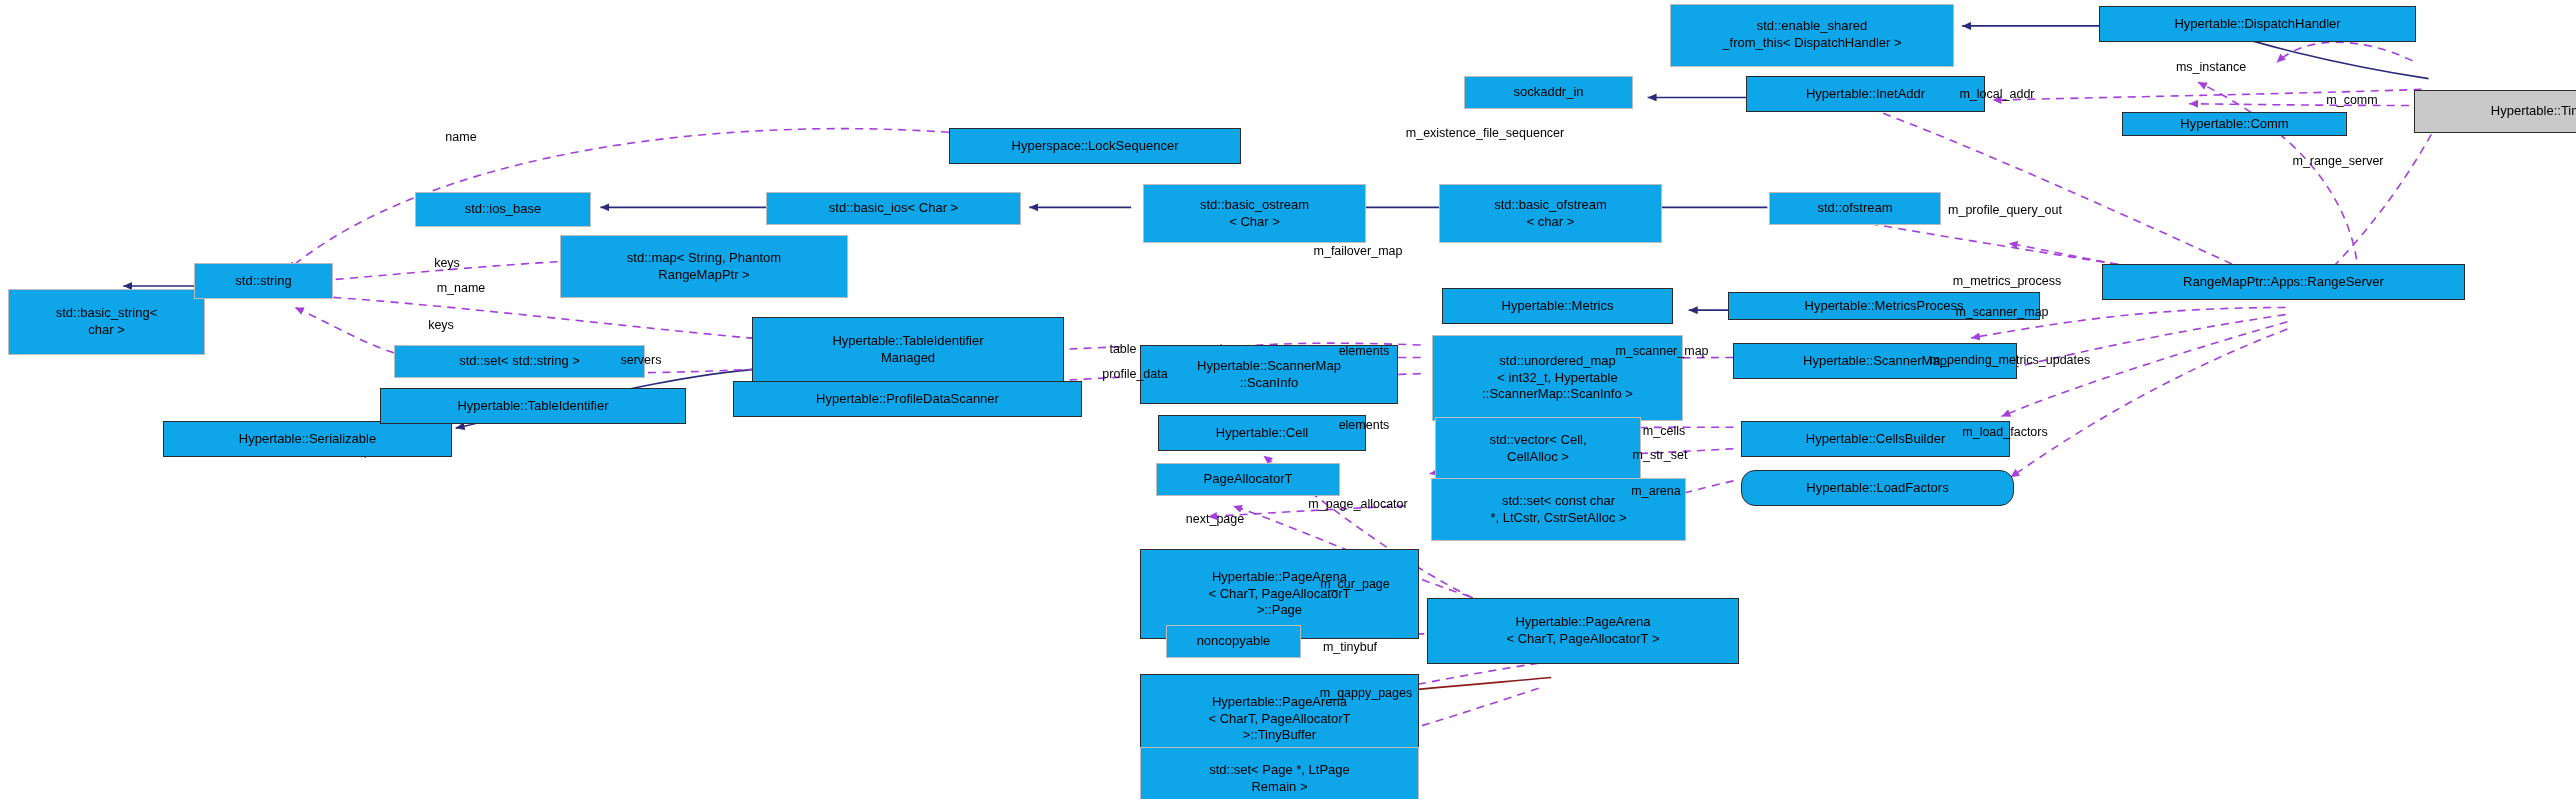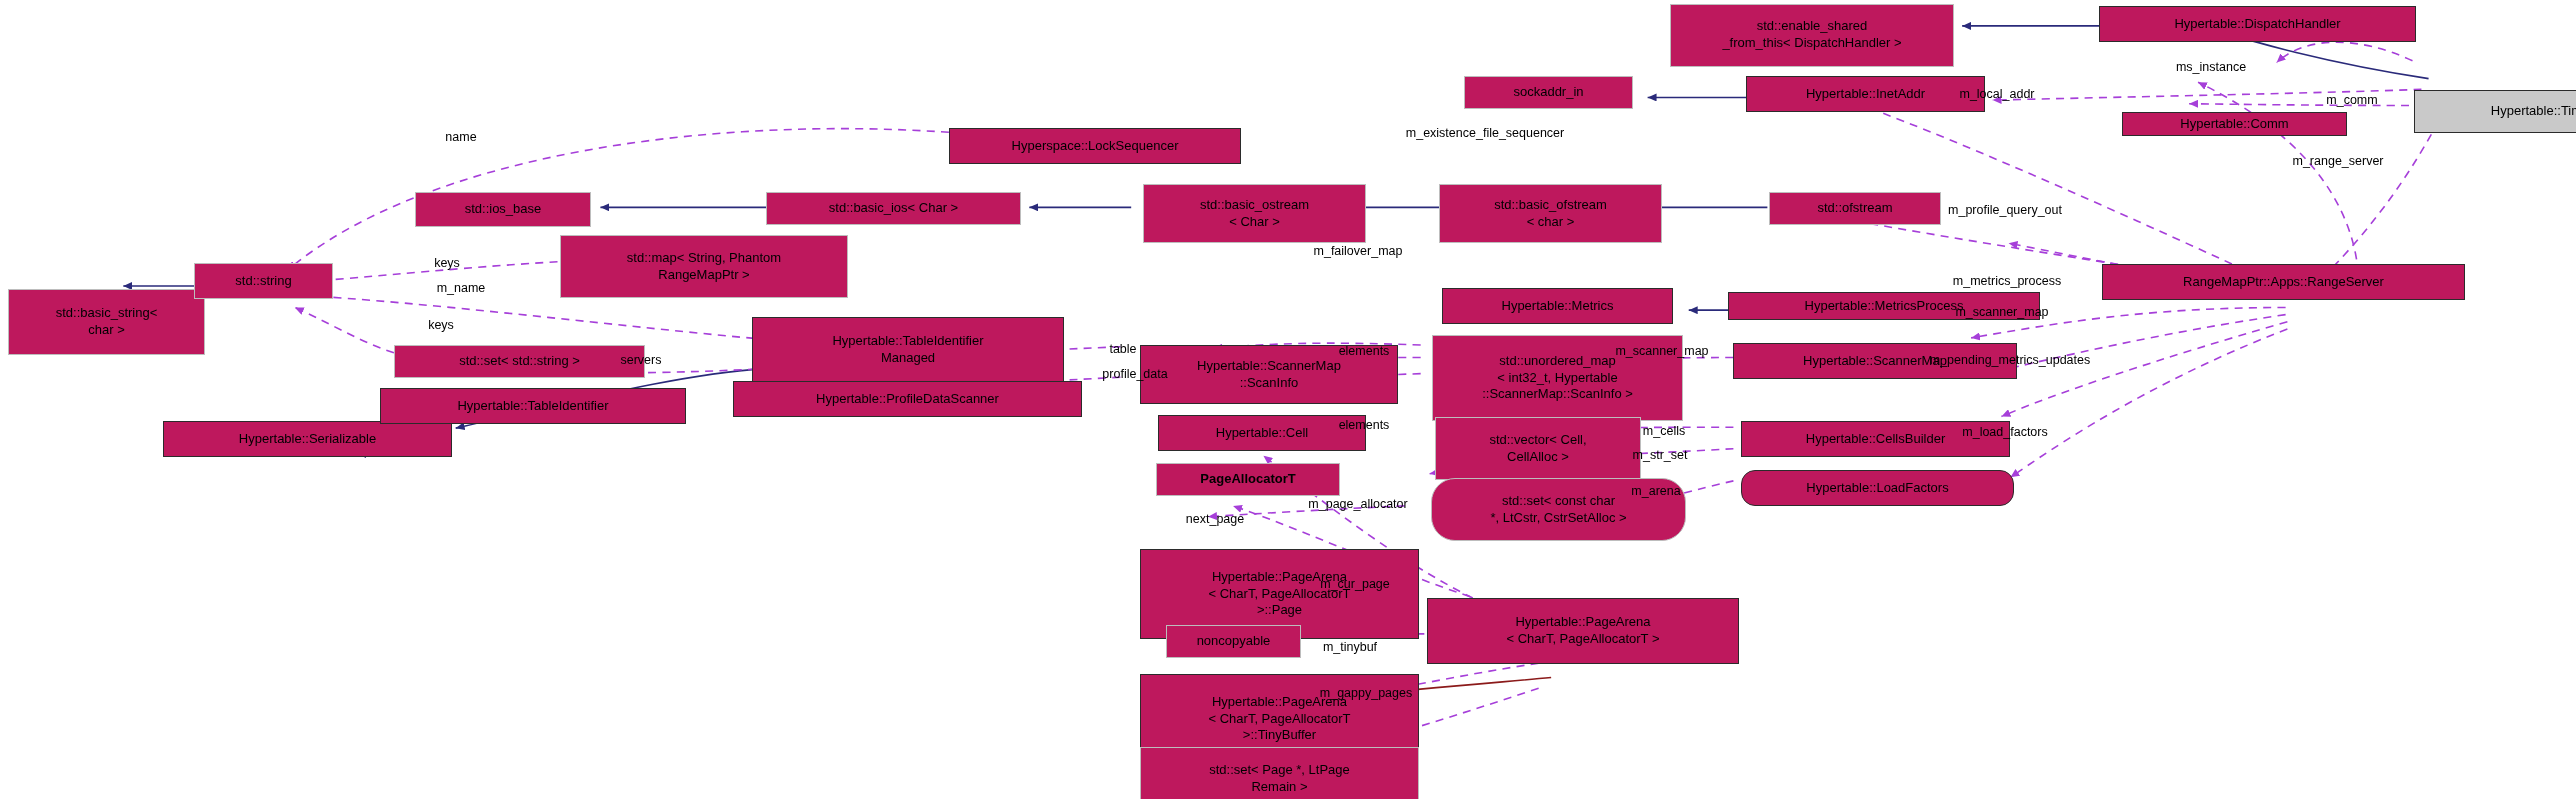--- a/index.html
+++ b/index.html
@@ -13,21 +13,21 @@
   }
   svg.edges { position:absolute; left:0; top:0; width:2576px; height:800px; pointer-events:none; }
 
   .node {
     position:absolute;
     box-sizing:border-box;
     display:flex;
     align-items:center;
     justify-content:center;
     text-align:center;
-    background:#be185d;
+    background:#0ea5e9;
     color:#000000;
     font-size:13px;
     line-height:1.28;
     white-space:pre-line;
     padding:1.8px 4.5px;
   }
   
   .node.solid { border:1.4px solid #2b2b2b; }
   
   .node.ext { border:1.3px solid #bdbdbd; }
@@ -128,42 +128,42 @@
       <div class="node ext" style="left: 560px; top: 235px; width: 288px; height: 63px;">std::map&lt; String, Phantom
 RangeMapPtr &gt;</div>
       <div class="node solid" style="left: 752px; top: 317px; width: 312px; height: 66px;">Hypertable::TableIdentifier
 Managed</div>
       <div class="node solid" style="left: 733px; top: 381px; width: 349px; height: 36px;">Hypertable::ProfileDataScanner</div>
       <div class="node ext" style="left: 766px; top: 192px; width: 255px; height: 33px;">std::basic_ios&lt; Char &gt;</div>
       <div class="node solid" style="left: 949px; top: 128px; width: 292px; height: 36px;">Hyperspace::LockSequencer</div>
       <div class="node solid" style="left: 1140px; top: 345px; width: 258px; height: 59px;">Hypertable::ScannerMap
 ::ScanInfo</div>
       <div class="node solid" style="left: 1158px; top: 415px; width: 208px; height: 36px;">Hypertable::Cell</div>
-      <div class="node ext" style="left: 1156px; top: 463px; width: 184px; height: 33px; font-weight: bold;">PageAllocatorT</div>
+      <div class="node ext" style="left: 1156px; top: 463px; width: 184px; height: 33px;">PageAllocatorT</div>
       <div class="node solid" style="left: 1140px; top: 549px; width: 279px; height: 90px;">Hypertable::PageArena
 &lt; CharT, PageAllocatorT
 &gt;::Page</div>
       <div class="node ext" style="left: 1166px; top: 625px; width: 135px; height: 33px;">noncopyable</div>
       <div class="node solid" style="left: 1140px; top: 674px; width: 279px; height: 90px;">Hypertable::PageArena
 &lt; CharT, PageAllocatorT
 &gt;::TinyBuffer</div>
       <div class="node ext" style="left: 1140px; top: 747px; width: 279px; height: 63px;">std::set&lt; Page *, LtPage
 Remain &gt;</div>
       <div class="node ext" style="left: 1143px; top: 184px; width: 223px; height: 59px;">std::basic_ostream
 &lt; Char &gt;</div>
       <div class="node ext" style="left: 1439px; top: 184px; width: 223px; height: 59px;">std::basic_ofstream
 &lt; char &gt;</div>
       <div class="node ext" style="left: 1464px; top: 76px; width: 169px; height: 33px;">sockaddr_in</div>
       <div class="node solid" style="left: 1442px; top: 288px; width: 231px; height: 36px;">Hypertable::Metrics</div>
       <div class="node ext" style="left: 1432px; top: 335px; width: 251px; height: 86px;">std::unordered_map
 &lt; int32_t, Hypertable
 ::ScannerMap::ScanInfo &gt;</div>
       <div class="node ext" style="left: 1435px; top: 417px; width: 206px; height: 63px;">std::vector&lt; Cell,
 CellAlloc &gt;</div>
-      <div class="node ext" style="left: 1431px; top: 478px; width: 255px; height: 63px; border-radius: 24px;">std::set&lt; const char
+      <div class="node ext" style="left: 1431px; top: 478px; width: 255px; height: 63px;">std::set&lt; const char
 *, LtCstr, CstrSetAlloc &gt;</div>
       <div class="node solid" style="left: 1427px; top: 598px; width: 312px; height: 66px;">Hypertable::PageArena
 &lt; CharT, PageAllocatorT &gt;</div>
       <div class="node ext" style="left: 1769px; top: 192px; width: 172px; height: 33px;">std::ofstream</div>
       <div class="node solid" style="left: 1728px; top: 292px; width: 312px; height: 28px;">Hypertable::MetricsProcess</div>
       <div class="node solid" style="left: 1733px; top: 343px; width: 284px; height: 36px;">Hypertable::ScannerMap</div>
       <div class="node solid" style="left: 1741px; top: 421px; width: 269px; height: 36px;">Hypertable::CellsBuilder</div>
       <div class="node solid" style="left: 1741px; top: 470px; width: 273px; height: 36px; border-radius: 14px;">Hypertable::LoadFactors</div>
       <div class="node solid" style="left: 1746px; top: 76px; width: 239px; height: 36px;">Hypertable::InetAddr</div>
       <div class="node ext" style="left: 1670px; top: 3.6px; width: 284px; height: 63px;">std::enable_shared

